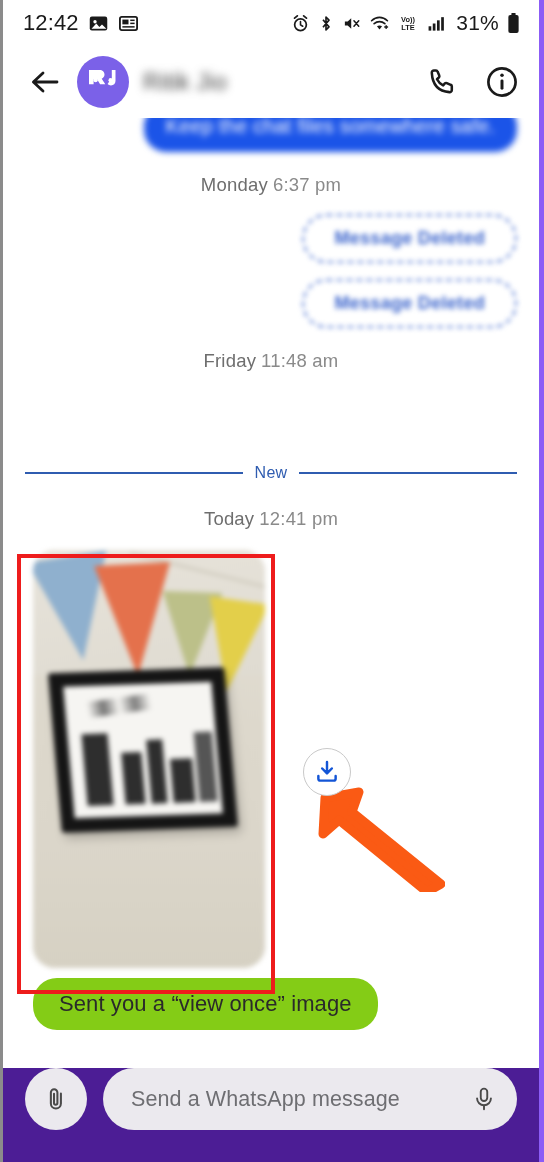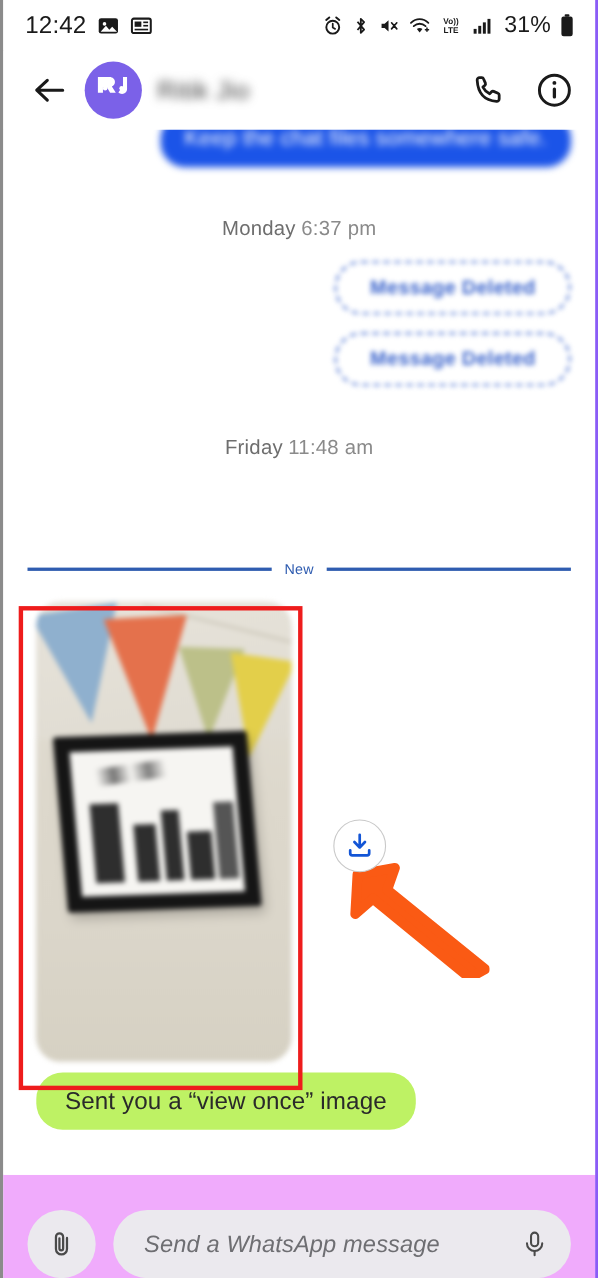--- a/index.html
+++ b/index.html
@@ -13,21 +13,21 @@
   }
 
   #screen {
     position: relative;
     width: 544px;
     height: 1162px;
     background: #ffffff;
     display: flex;
     flex-direction: column;
     border-left: 3px solid #8b8b8b;
-    border-right: 3px solid #8b5cf6;
+    border-right: 5px solid #8b5cf6;
   }
 
   
   .status-bar {
     height: 46px;
     flex: 0 0 46px;
     display: flex;
     align-items: center;
     padding: 0 18px 0 20px;
     background: #ffffff;
@@ -126,21 +126,20 @@
     letter-spacing: 0.2px;
   }
 
   .day-sep {
     text-align: center;
     font-size: 18.5px;
     color: #7a7a7a;
     letter-spacing: 0.2px;
     padding: 22px 0 6px 0;
     width: 100%;
-    margin-top: 23px;
   }
   .day-sep .sep-day { color: #6e6e6e; }
   .day-sep .sep-time { color: #8a8a8a; margin-left: 5px; }
 
   
   .deleted-pill {
     border: 2.2px dashed #5c7fd6;
     border-radius: 26px;
     padding: 12px 30px;
     font-size: 18px;
@@ -159,21 +158,21 @@
     width: 100%;
     padding: 8px 0;
   }
   .new-divider .line {
     flex: 1 1 auto;
     height: 2.2px;
     background: #2f5cb0;
   }
   .new-divider .new-label {
     color: #2f5cb0;
-    font-size: 13px;
+    font-size: 16px;
     letter-spacing: 0.3px;
   }
 
   
   .media-wrap {
     position: relative;
     margin-top: 6px;
   }
 
   .red-box {
@@ -297,40 +296,39 @@
     left: 290px;
     top: 222px;
     width: 130px;
     height: 120px;
     z-index: 7;
     pointer-events: none;
   }
 
   .caption-bubble {
     display: inline-block;
-    background: #bef264;
+    background: #84cc16;
     color: #2a2a2a;
     border-radius: 24px;
     padding: 13px 26px;
     font-size: 22px;
     letter-spacing: 0.1px;
     margin-top: 10px;
     margin-left: 8px;
   }
 
   
   .composer {
     flex: 0 0 94px;
     height: 94px;
     display: flex;
-    align-items: flex-end;
+    align-items: flex-start;
     gap: 16px;
     padding: 0 22px;
-    background: #f0abfc;
-    font-style: italic;
+    background: #4c1d95;
   }
   .attach-btn {
     width: 62px; height: 62px;
     border-radius: 50%;
     background: #ebe9ee;
     display: flex; align-items: center; justify-content: center;
     flex: 0 0 62px;
     cursor: pointer;
   }
   .input-pill {
@@ -482,20 +480,23 @@
     <div class="day-sep">
       <span class="sep-day">Friday</span><span class="sep-time">11:48 am</span>
     </div>
 
     <div class="new-divider" style="margin-top:78px;">
       <div class="line"></div>
       <div class="new-label">New</div>
       <div class="line"></div>
     </div>
 
+    <div class="day-sep" style="padding-top:18px;">
+      <span class="sep-day">Today</span><span class="sep-time">12:41 pm</span>
+    </div>
 
     <div class="media-wrap">
 
       <div class="red-box"></div>
 
       <div class="photo-card">
         <div class="photo-inner">
           <div class="wall-main"></div>
           <div class="wall-top"></div>
           <div class="ceiling-line"></div>

